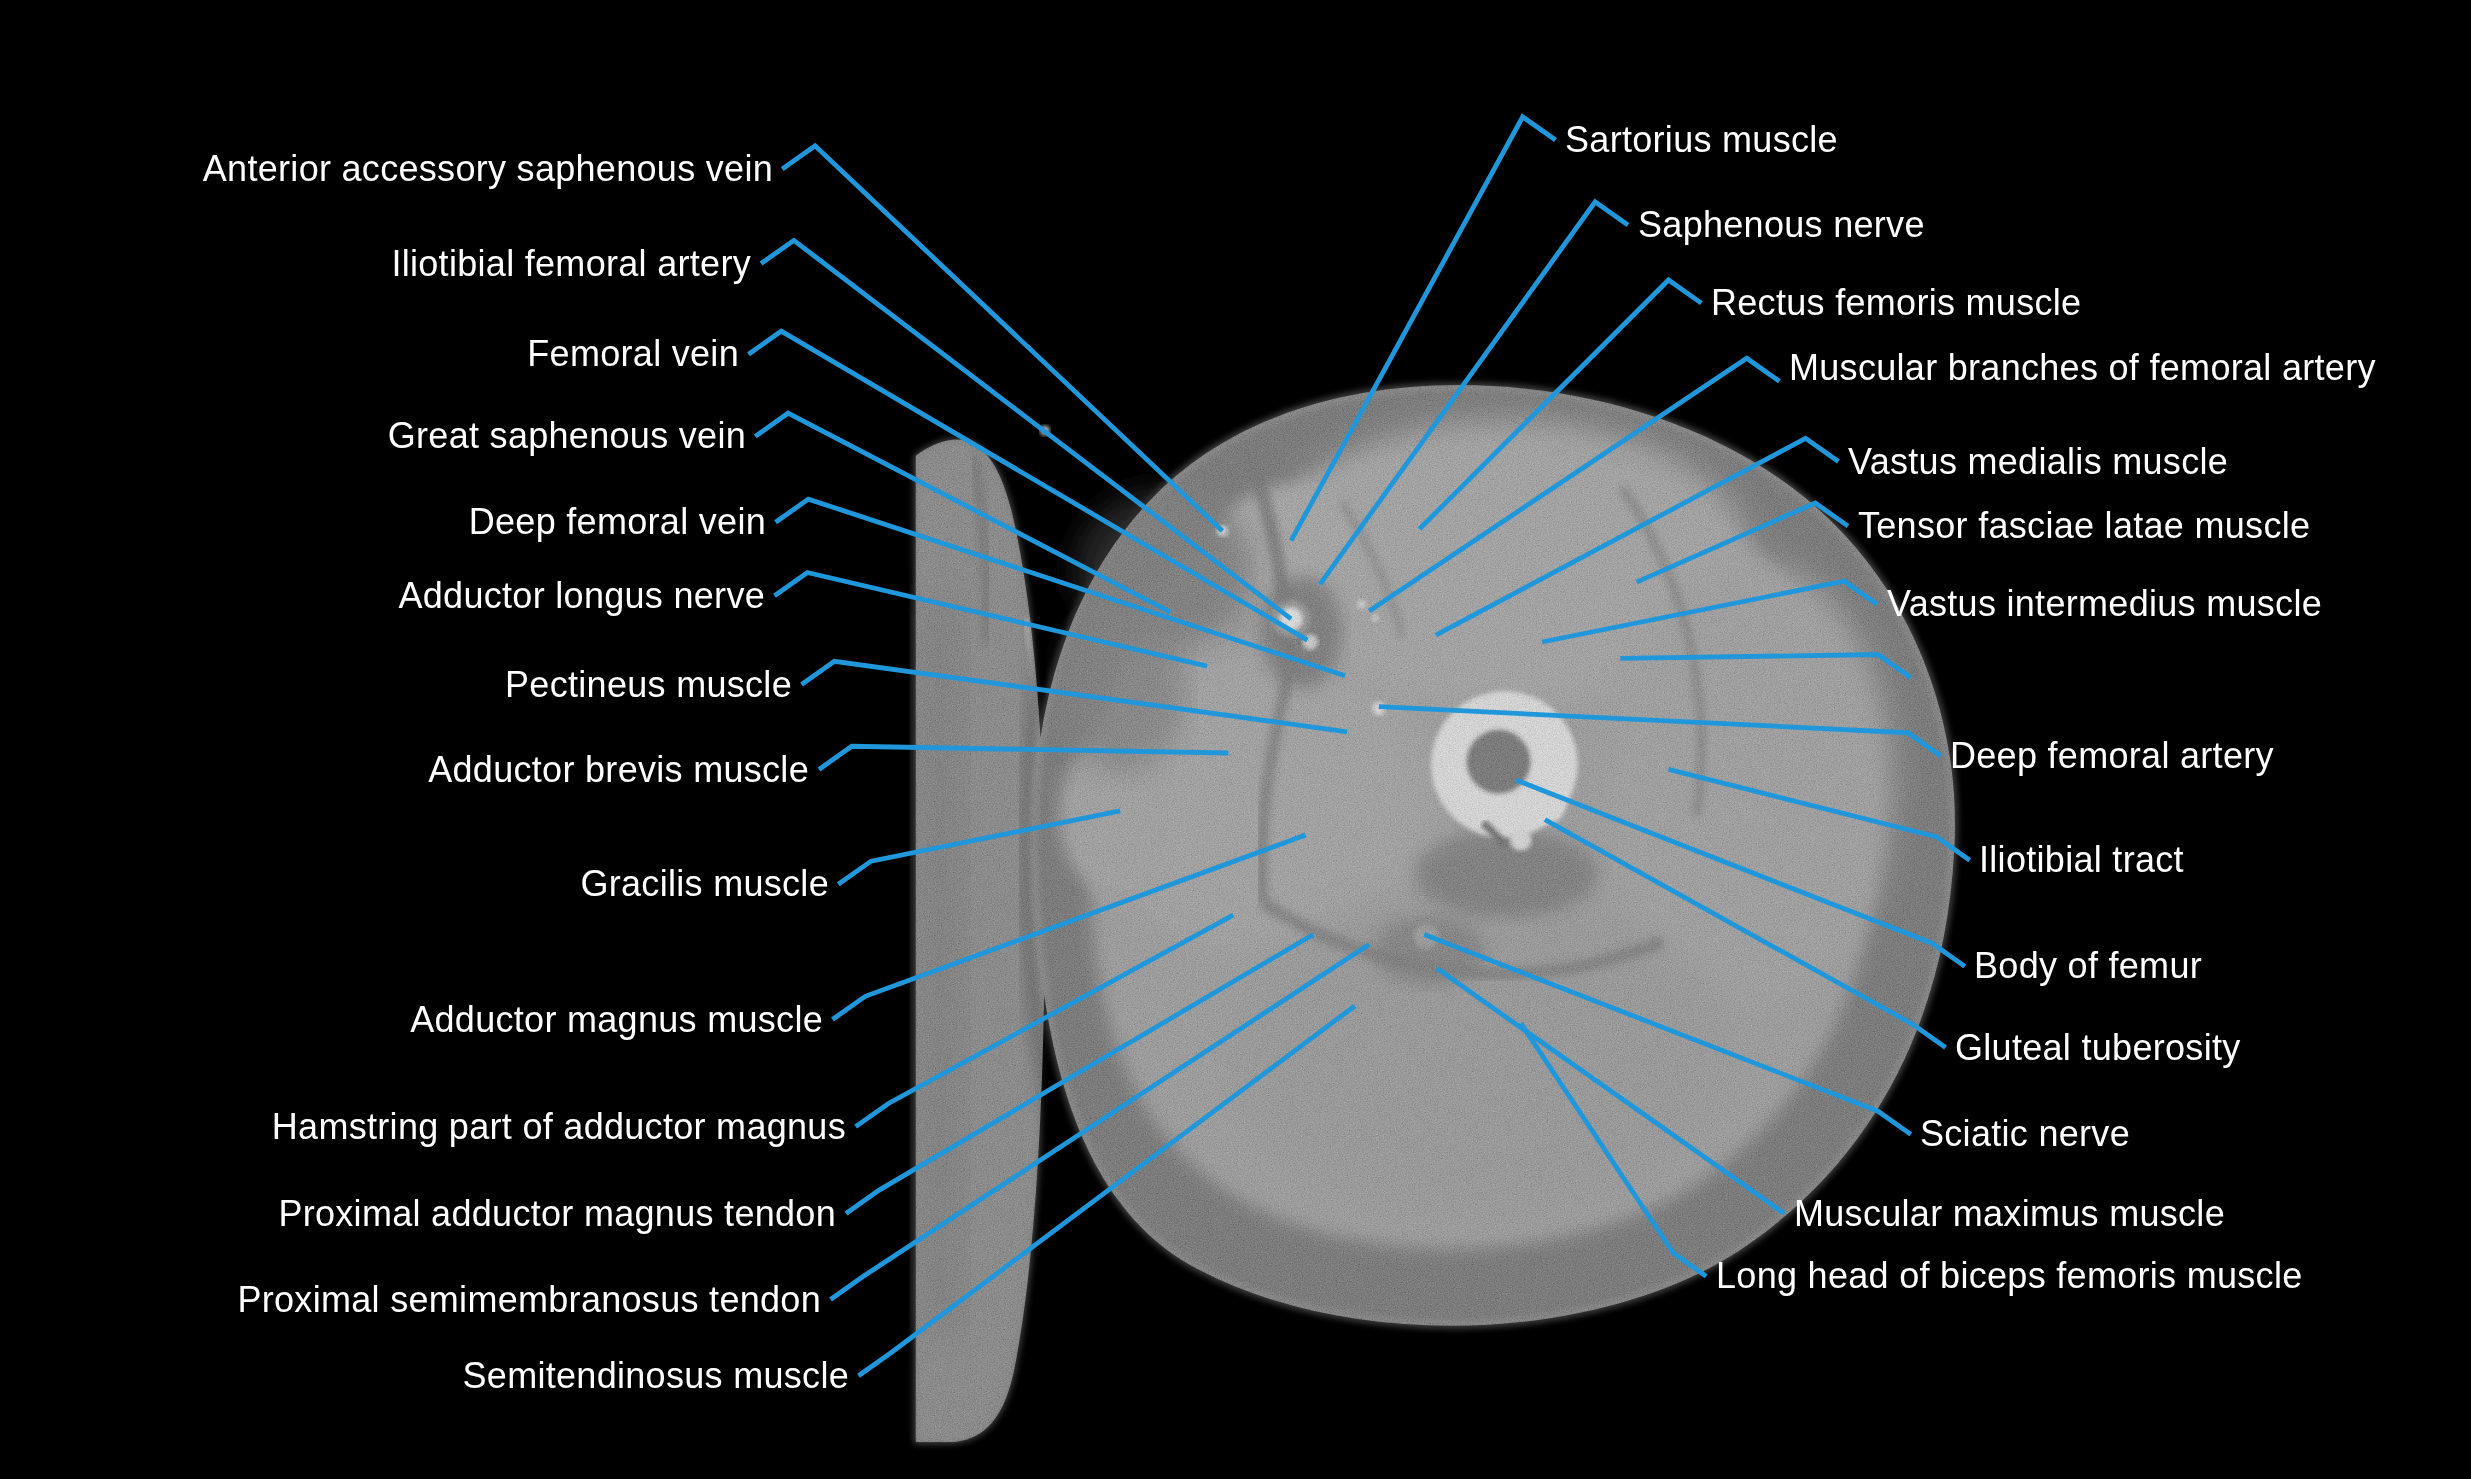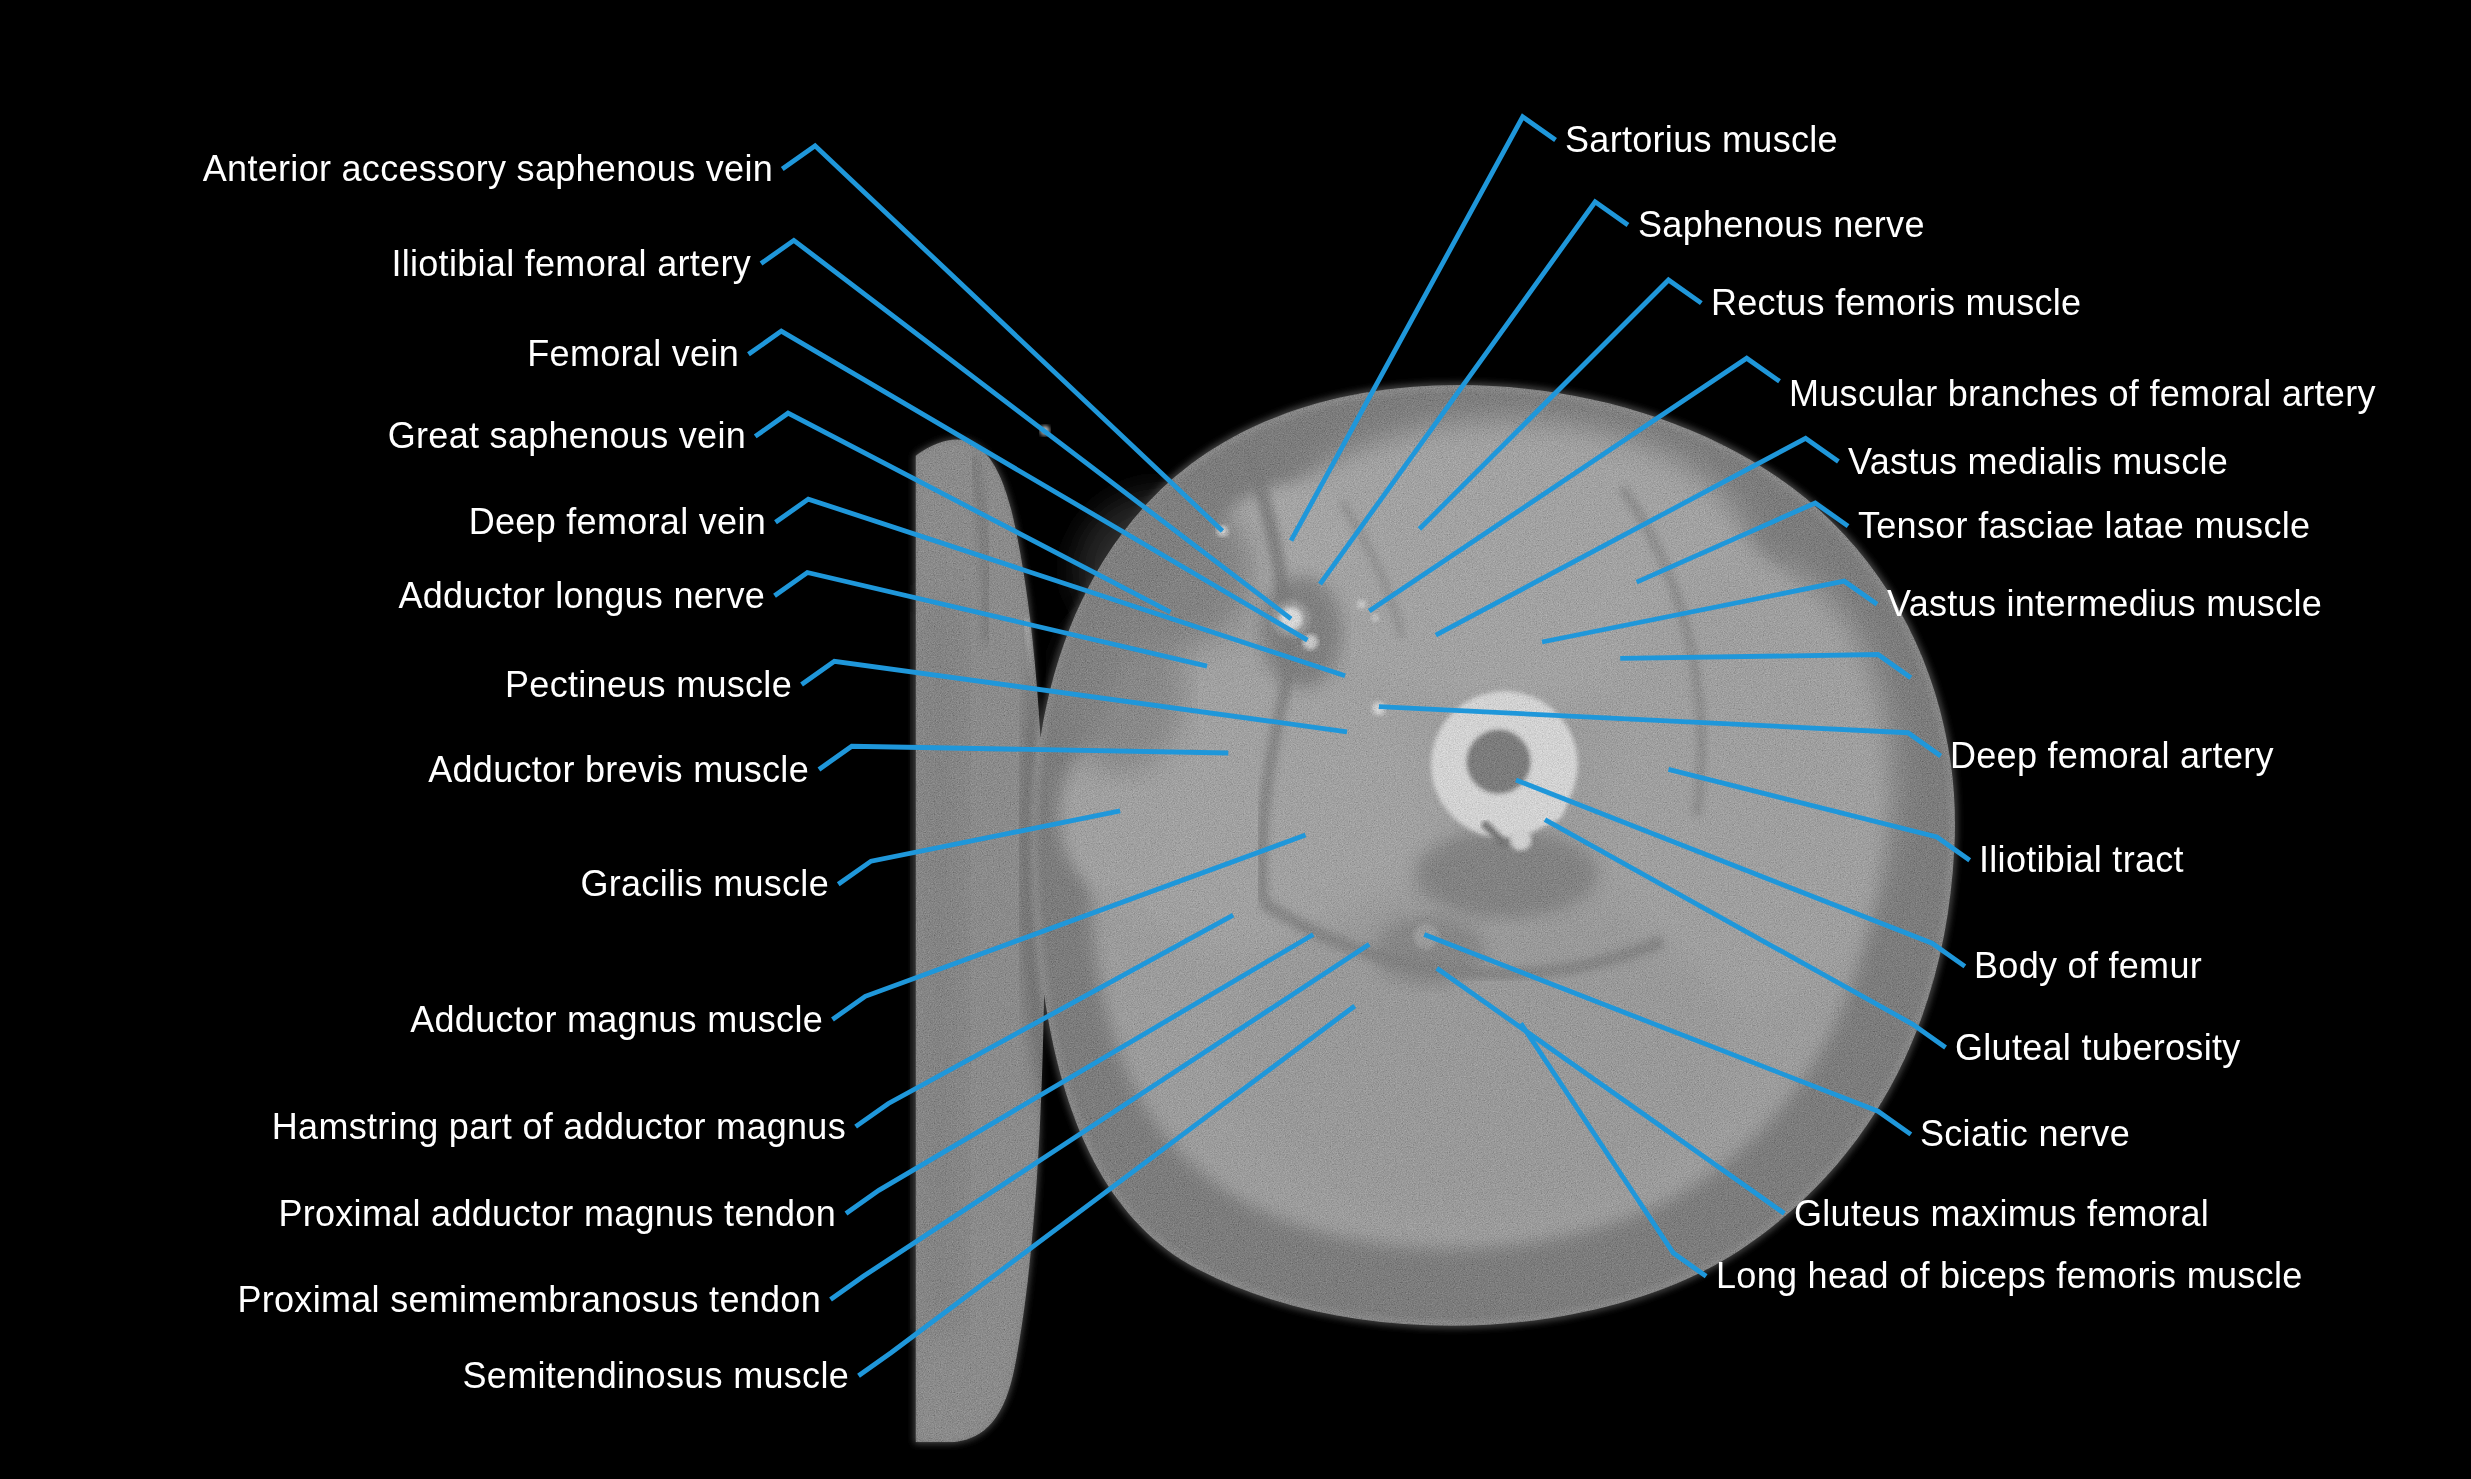--- a/index.html
+++ b/index.html
@@ -149,26 +149,26 @@
   <div class="label left" style="right:1643px;top:884px">Gracilis muscle</div>
   <div class="label left" style="right:1649px;top:1020px">Adductor magnus muscle</div>
   <div class="label left" style="right:1636px;top:1214px">Proximal adductor magnus tendon</div>
   <div class="label left" style="right:1626px;top:1127px">Hamstring part of adductor magnus</div>
   <div class="label left" style="right:1651px;top:1300px">Proximal semimembranosus tendon</div>
   <div class="label left" style="right:1623px;top:1376px">Semitendinosus muscle</div>
 
   <div class="label right" style="left:1565px;top:140px">Sartorius muscle</div>
   <div class="label right" style="left:1638px;top:225px">Saphenous nerve</div>
   <div class="label right" style="left:1711px;top:303px">Rectus femoris muscle</div>
-  <div class="label right" style="left:1789px;top:394px">Muscular branches of femoral artery</div>
+  <div class="label right" style="left:1789px;top:368px">Muscular branches of femoral artery</div>
   <div class="label right" style="left:1848px;top:462px">Vastus medialis muscle</div>
   <div class="label right" style="left:1858px;top:526px">Tensor fasciae latae muscle</div>
   <div class="label right" style="left:1887px;top:604px">Vastus intermedius muscle</div>
   <div class="label right" style="left:1950px;top:756px">Deep femoral artery</div>
   <div class="label right" style="left:1979px;top:860px">Iliotibial tract</div>
   <div class="label right" style="left:1974px;top:966px">Body of femur</div>
   <div class="label right" style="left:1955px;top:1048px">Gluteal tuberosity</div>
   <div class="label right" style="left:1920px;top:1134px">Sciatic nerve</div>
-  <div class="label right" style="left:1794px;top:1214px">Gluteus maximus femoral</div>
+  <div class="label right" style="left:1794px;top:1214px">Muscular maximus muscle</div>
   <div class="label right" style="left:1716px;top:1276px">Long head of biceps femoris muscle</div>
 
 </div>
 
 
 </body></html>

